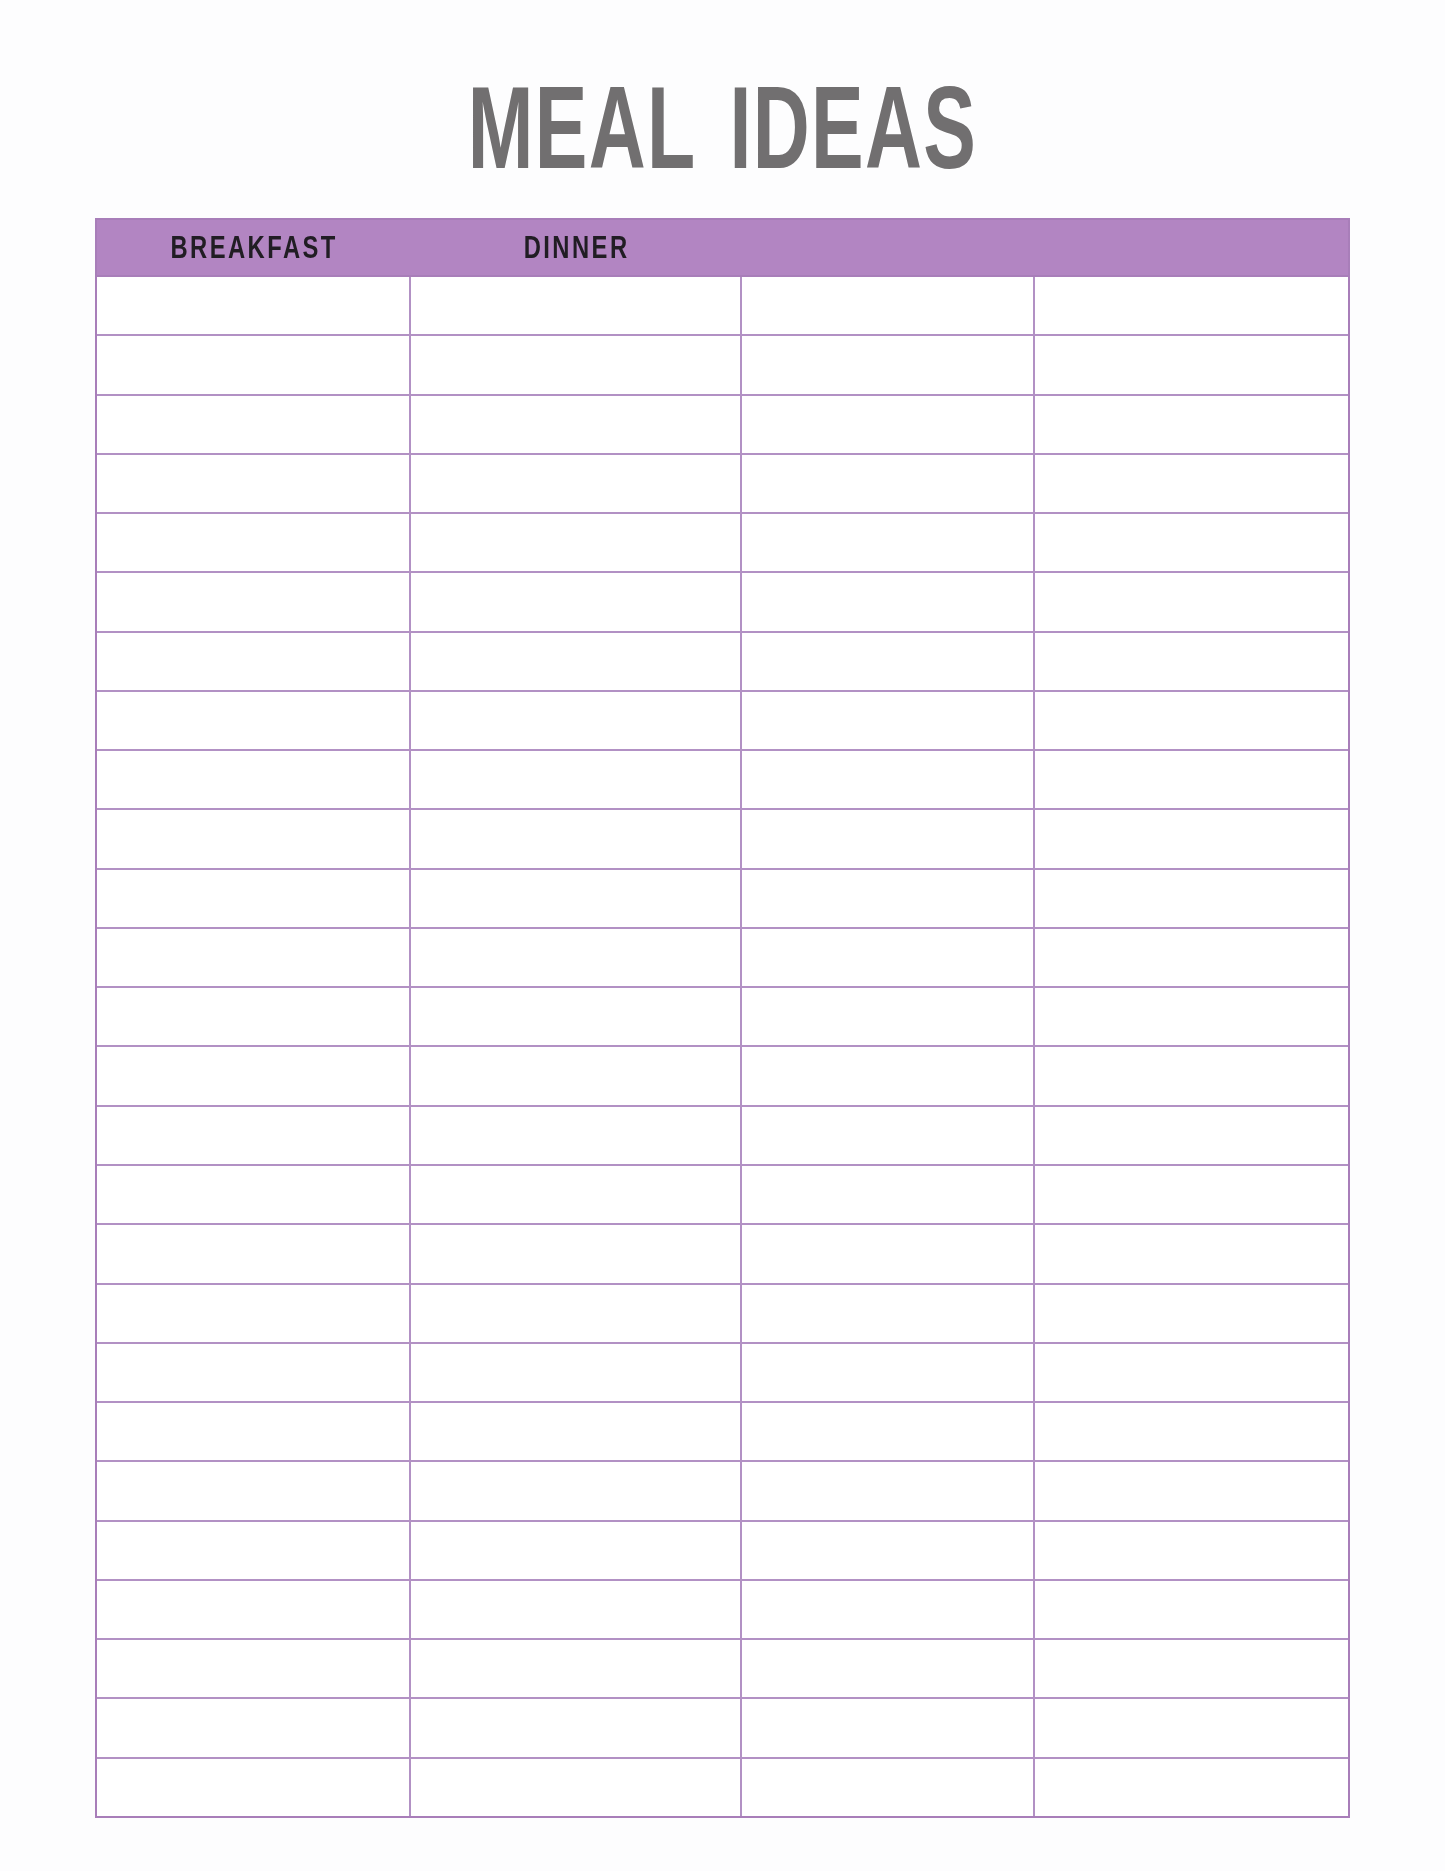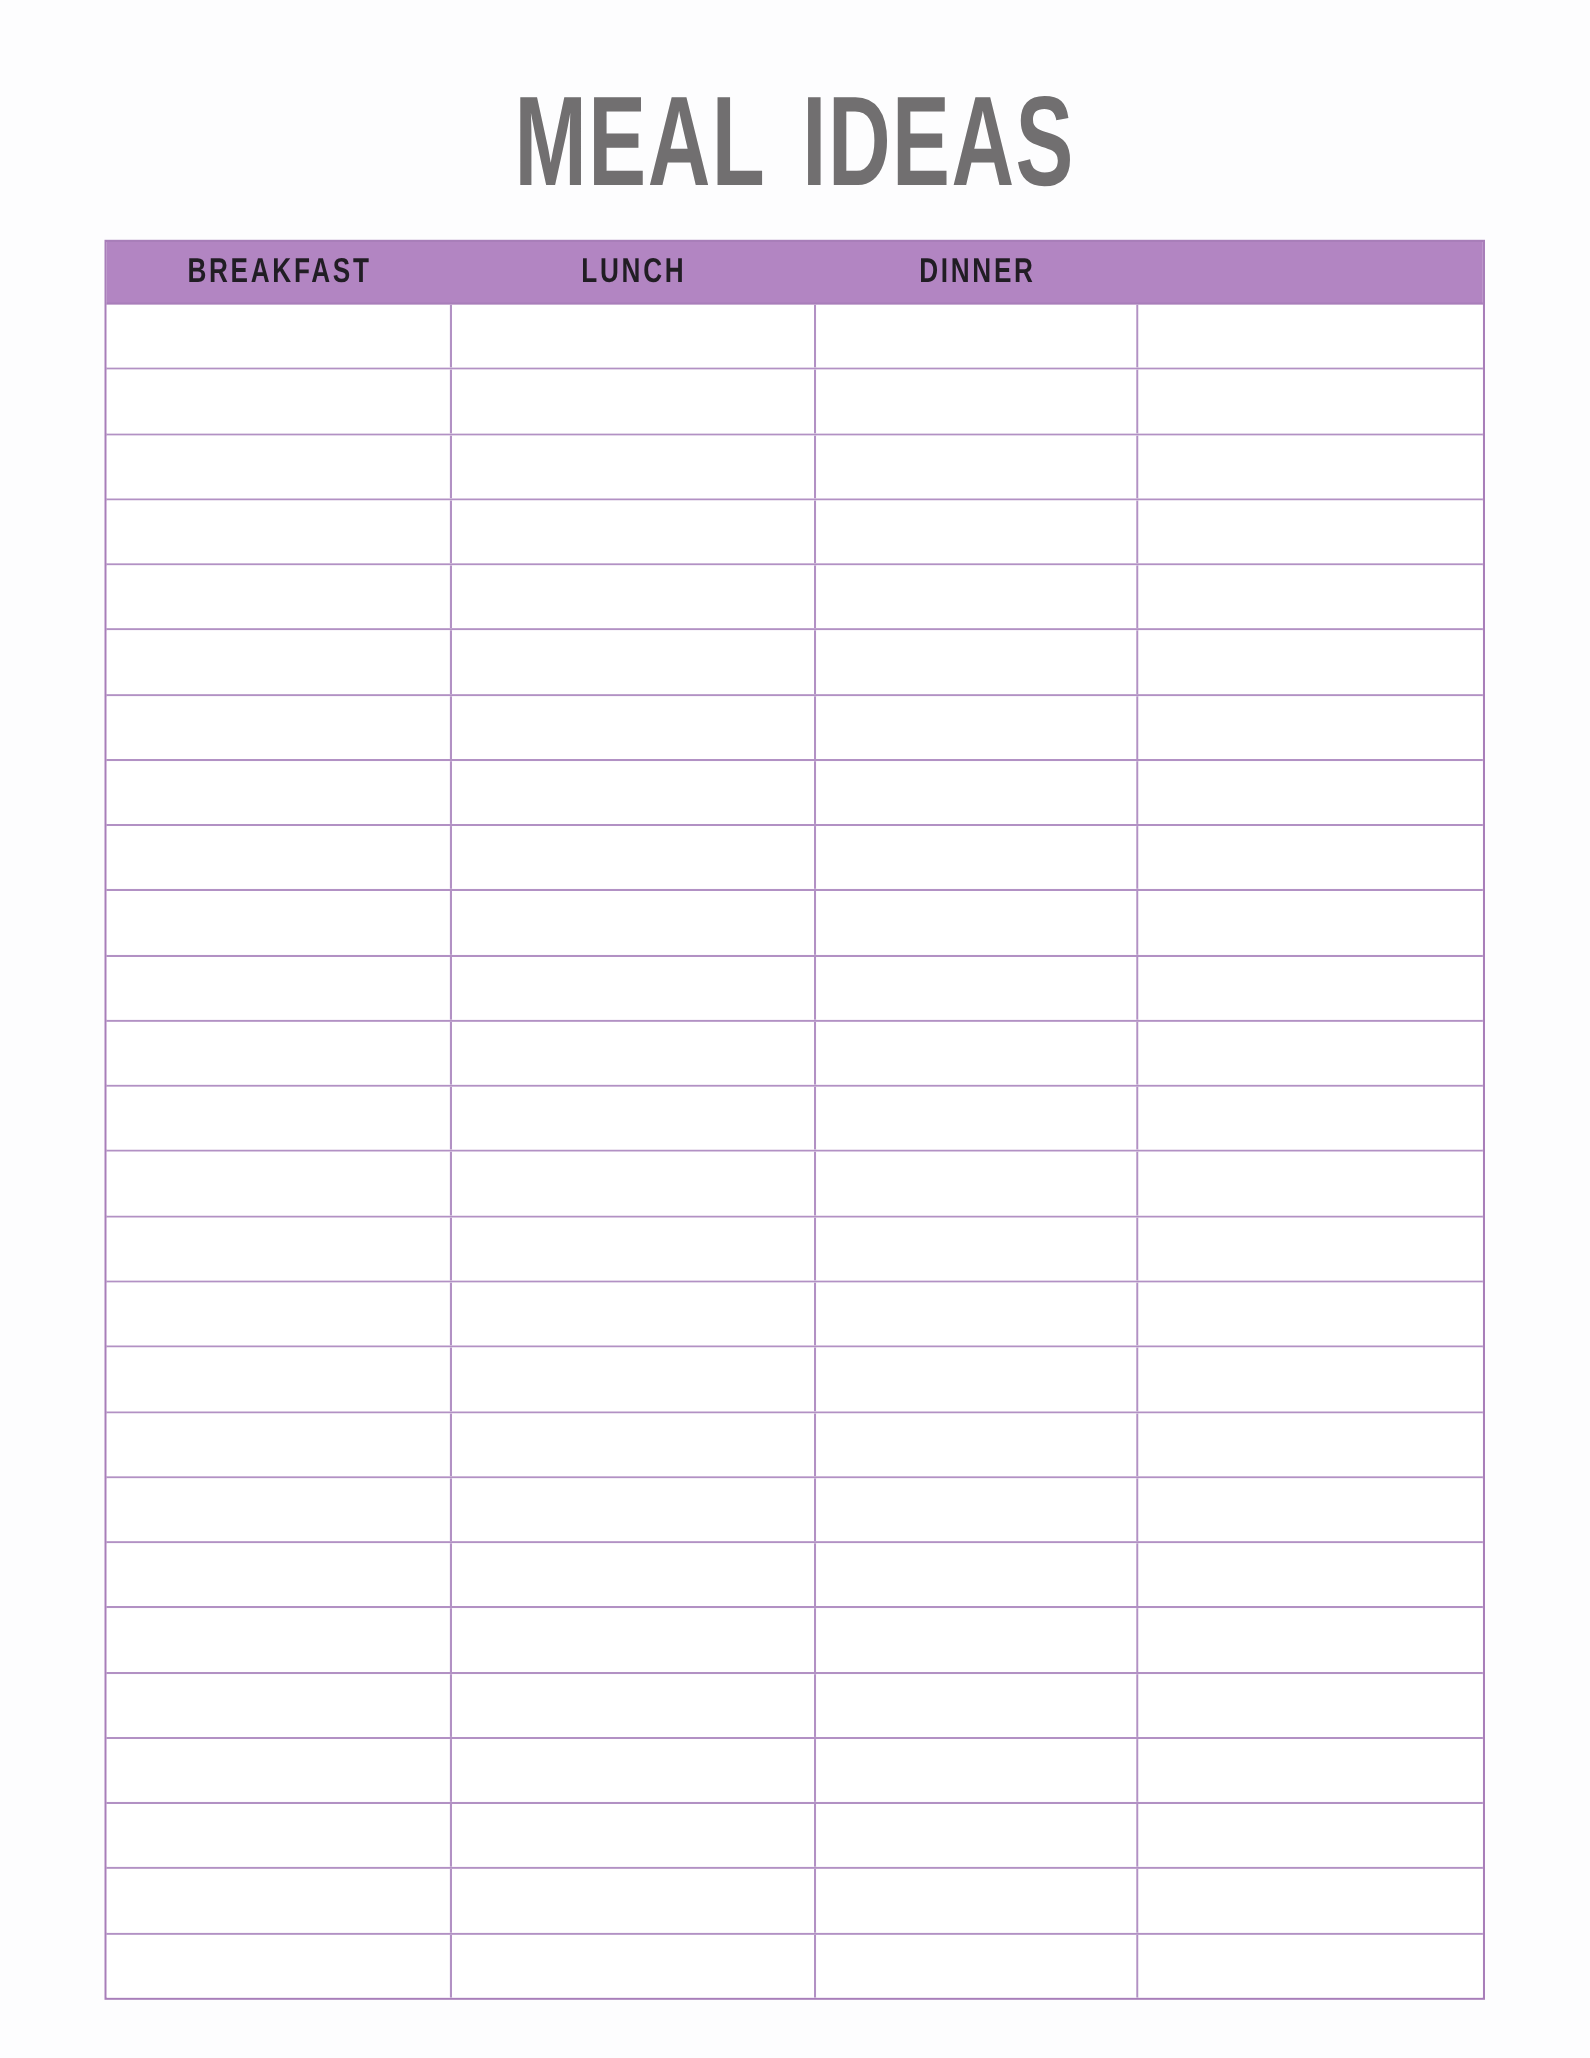--- a/index.html
+++ b/index.html
@@ -110,23 +110,20 @@
 
   <h1 class="title">MEAL IDEAS</h1>
 
   <div class="table">
 
     <div class="thead">
       <div class="th">
         <span>BREAKFAST</span>
       </div>
       <div class="th">
-        <span>LUNCH</span>
-      </div>
-      <div class="th">
         <span>DINNER</span>
       </div>
     </div>
 
     <div class="tbody">
         <div class="row">
           <div class="cell"></div>
           <div class="cell"></div>
           <div class="cell"></div>
           <div class="cell"></div>

